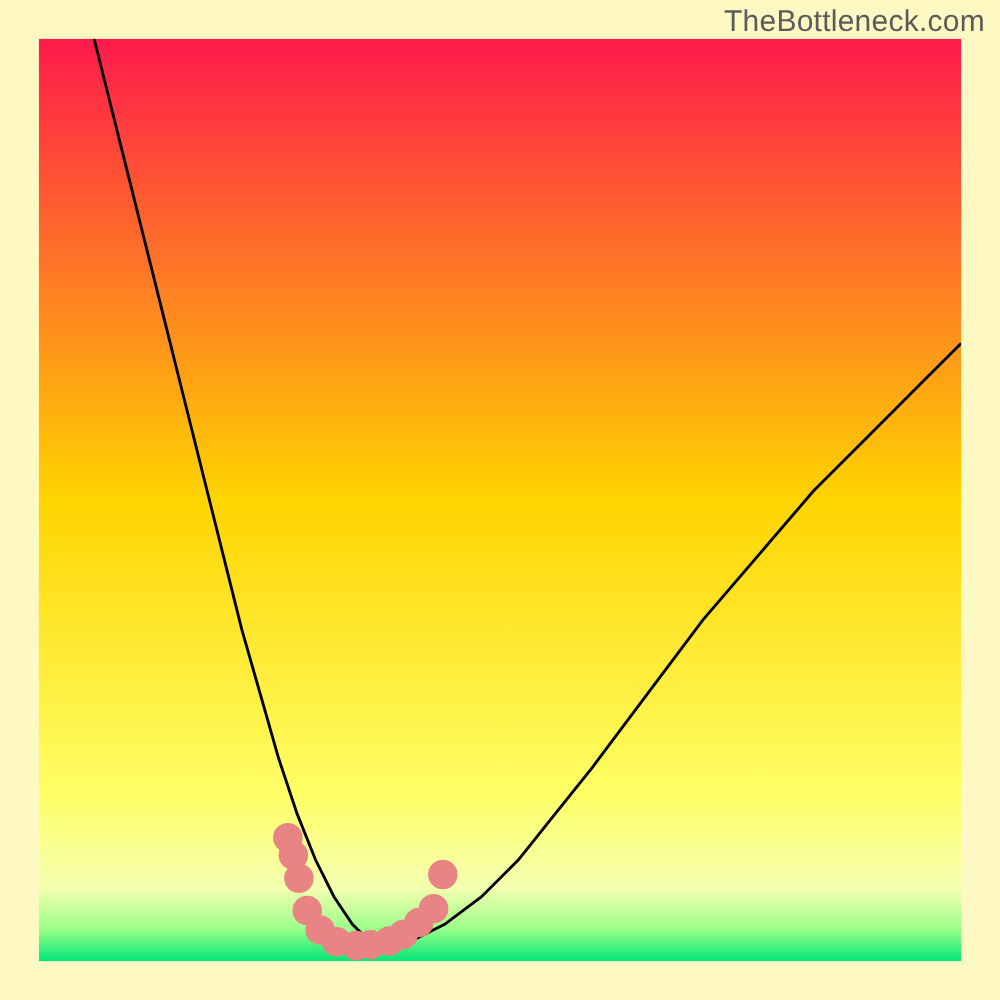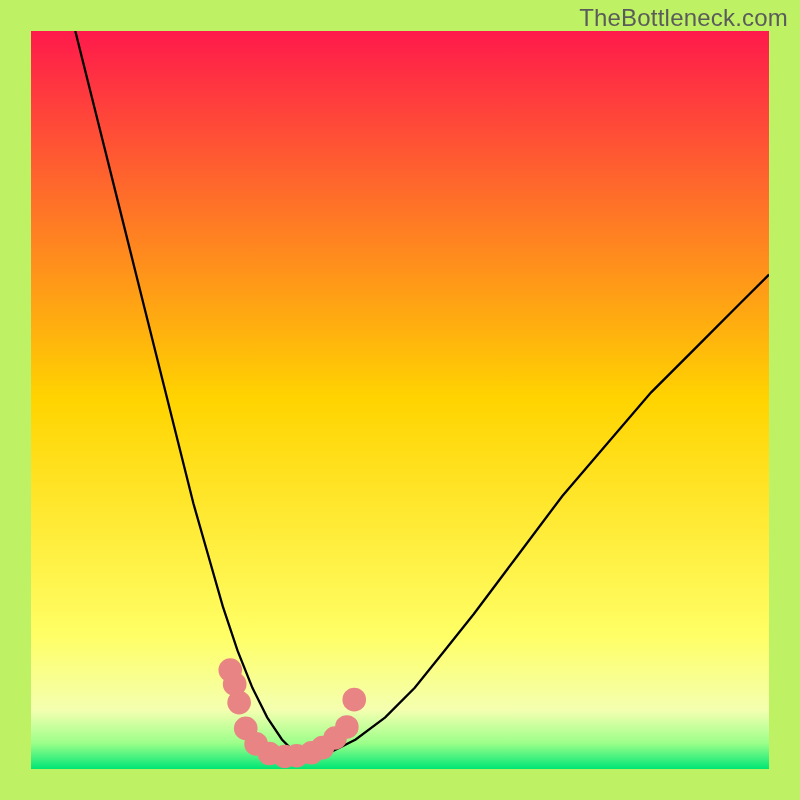--- a/index.html
+++ b/index.html
@@ -8,21 +8,21 @@
     width: 800px;
     height: 800px;
     background: #000;
     font-family: Arial, Helvetica, sans-serif;
     overflow: hidden;
   }
   .frame {
     position: relative;
     width: 800px;
     height: 800px;
-    background: #bef264;
+    background: #fef9c3;
   }
   .watermark {
     position: absolute;
     top: 4px;
     right: 12px;
     color: #5b5b5b;
     font-size: 24px;
     font-weight: 400;
     z-index: 5;
     letter-spacing: 0.2px;

